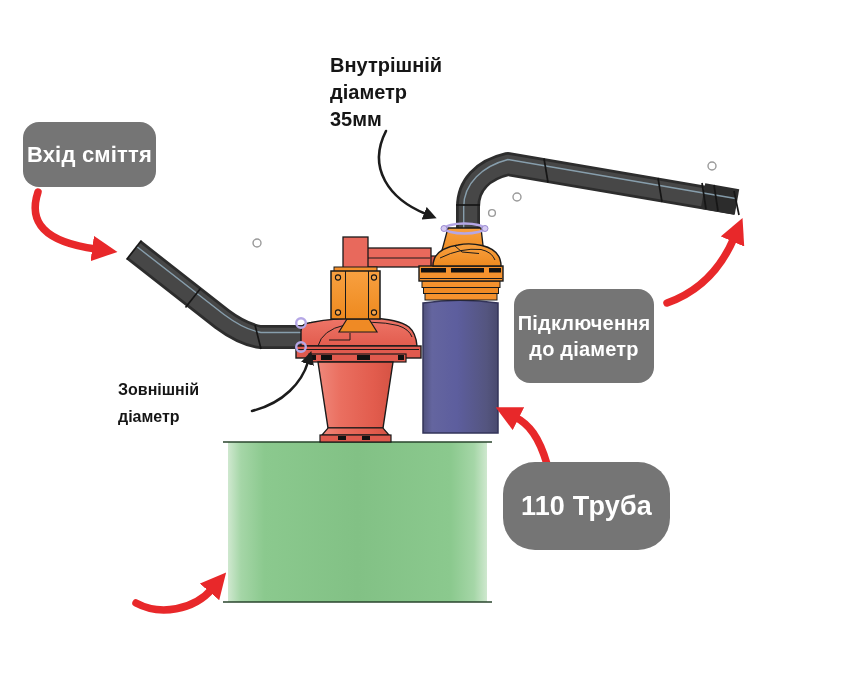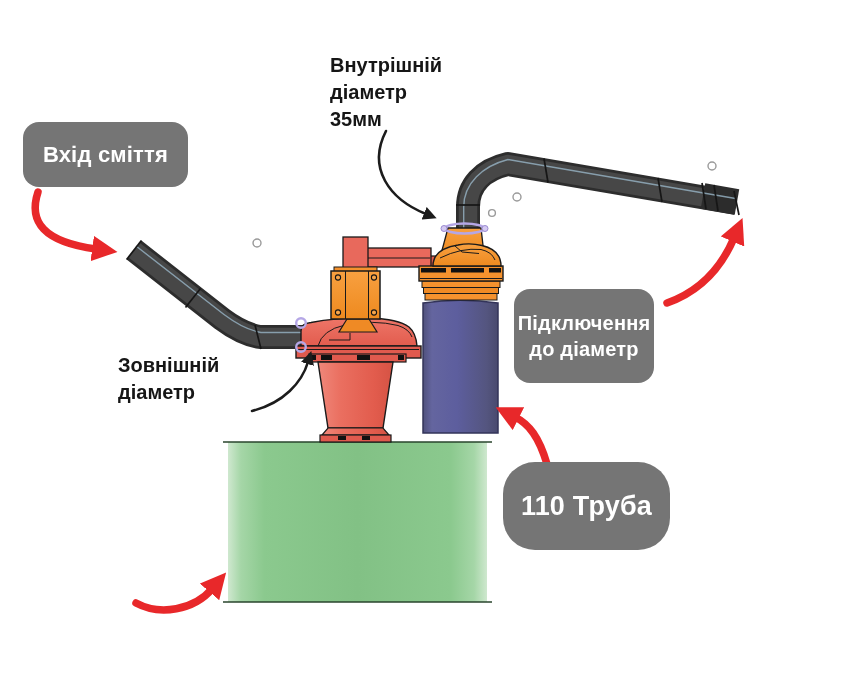--- a/index.html
+++ b/index.html
@@ -176,38 +176,38 @@
     <g>
       <path class="arrow-black" marker-end="url(#mBlack)" d="M386,131 C367,168 389,199 426,214"></path>
       <path class="arrow-black" marker-end="url(#mBlack)" d="M252,411 C284,403 302,382 308,362"></path>
       <path class="arrow-red" marker-end="url(#mRed)" d="M38,192 C28,222 44,242 96,249"></path>
       <path class="arrow-red" marker-end="url(#mRed)" d="M667,303 C701,291 722,266 734,238"></path>
       <path class="arrow-red" marker-end="url(#mRed)" d="M547,464 C539,437 529,424 515,417"></path>
       <path class="arrow-red" marker-end="url(#mRed)" d="M136,603 C160,616 194,610 212,589"></path>
     </g>
   </svg>
 
-  <div class="callout r16" style="left:23px;top:122px;width:165px;height:65px;font-size:22px;">
+  <div class="callout r16" style="left:23px;top:122px;width:133px;height:65px;font-size:22px;">
     <span>Вхід сміття</span>
   </div>
 
   <div class="callout r16" style="left:514px;top:289px;width:140px;height:94px;font-size:20px;line-height:26px;">
     <span>Підключення</span>
     <span>до діаметр</span>
   </div>
 
   <div class="callout r20" style="left:503px;top:462px;width:167px;height:88px;font-size:27px;">
     <span>110 Труба</span>
   </div>
 
 
   <div class="note" style="left:330px;top:52px;width:162px;font-size:20px;line-height:27px;">
     <span>Внутрішній</span>
     <span>діаметр</span>
     <span>35мм</span>
   </div>
 
-  <div class="note" style="left:118px;top:352px;width:162px;font-size:20px;line-height:27px;">
+  <div class="note" style="left:118px;top:376px;width:162px;font-size:16px;line-height:27px;">
     <span>Зовнішній</span>
     <span>діаметр</span>
   </div>
 
 </div>
 
 </body></html>

